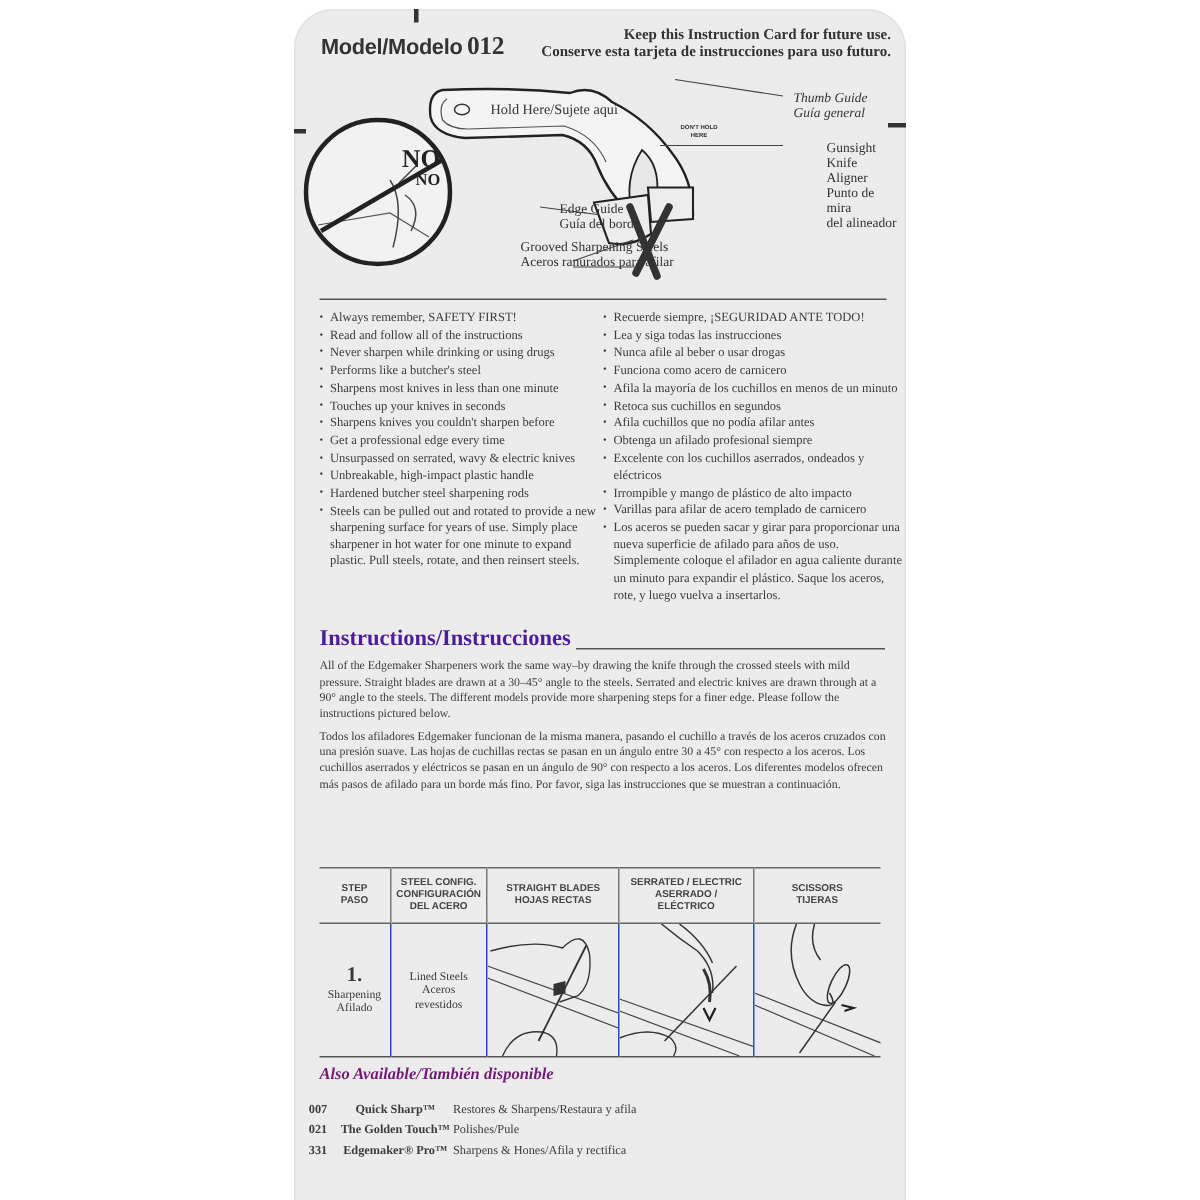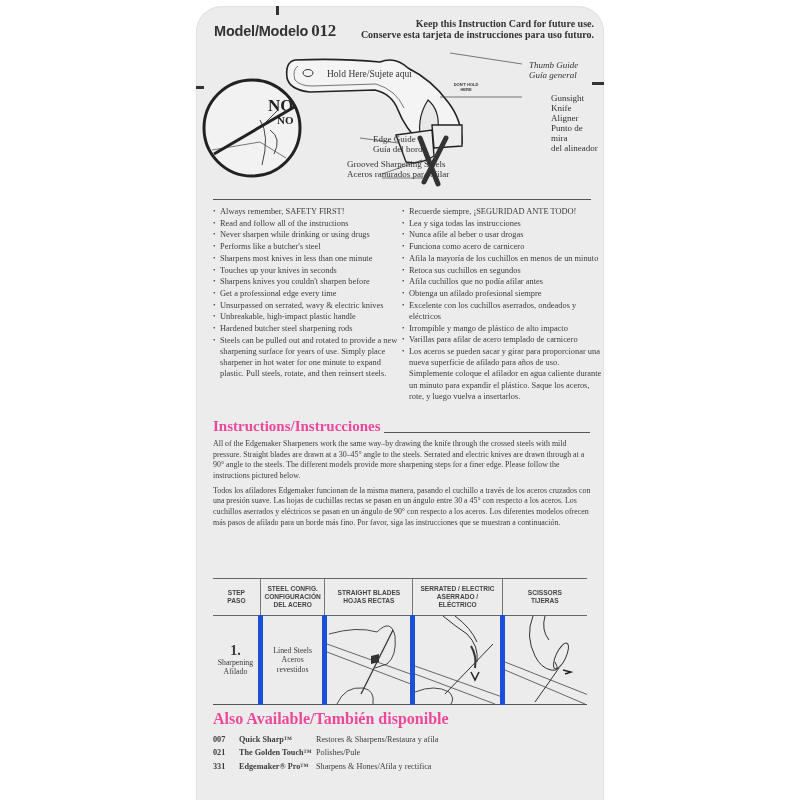--- a/index.html
+++ b/index.html
@@ -35,47 +35,47 @@
     .rule { position: absolute; height: 1px; background: #555; }
 
     .features { position: absolute; top: 206px; font-size: 8.4px; line-height: 11.2px; color: #3c3c3c; }
     .features ul { list-style: none; margin: 0; padding: 0; }
     .features li { position: relative; padding-left: 7px; margin-bottom: 0.5px; }
     .features li::before { content: "•"; position: absolute; left: 0; top: 0; font-size: 7px; }
     .feat-en { left: 213px; width: 185px; }
     .feat-es { left: 402px; width: 200px; }
 
     .instr-heading {
-      position: absolute; left: 213px; top: 418px; font-weight: bold; font-size: 15px; color: #ec4899;
+      position: absolute; left: 213px; top: 418px; font-weight: bold; font-size: 15px; color: #4c1d95;
     }
     .instr-body { position: absolute; left: 213px; width: 378px; font-size: 7.9px; line-height: 10.6px; color: #3c3c3c; }
     .instr-body p { margin: 0 0 4.5px 0; }
     .instr-body b { color: #333; }
 
     .steps-table {
       position: absolute; left: 213px; top: 578px; width: 374px; border-collapse: collapse;
       font-size: 7.2px;
     }
     .steps-table th {
       font-family: "Liberation Sans", "DejaVu Sans", sans-serif; font-weight: bold;
       font-size: 6.6px; line-height: 8px; color: #444; text-align: center;
       border-left: 1px solid #777; border-bottom: 1px solid #666; border-top: 1px solid #666;
       height: 36px; padding: 0 2px; vertical-align: middle;
     }
     .steps-table td {
-      border-left: 5px solid #1d4ed8; border-bottom: 1px solid #555; height: 88px;
+      border-left: 1px solid #1d4ed8; border-bottom: 1px solid #555; height: 88px;
       text-align: center; vertical-align: middle; padding: 0; font-size: 7.8px; line-height: 9.5px;
     }
     .steps-table th:first-child, .steps-table td:first-child { border-left: none; }
     .step-num { font-size: 14px; font-weight: bold; display: block; line-height: 14px; }
     .illus { position: relative; width: 100%; height: 88px; overflow: hidden; }
     .illus svg { position: absolute; left: 0; top: 0; }
 
-    .also-heading { position: absolute; left: 213px; top: 710px; font-weight: bold; font-size: 16px; color: #ec4899; }
-    .also-list { position: absolute; left: 213px; top: 733px; font-size: 8.2px; line-height: 13.4px; color: #3c3c3c; }
+    .also-heading { position: absolute; left: 213px; top: 710px; font-weight: bold; font-size: 11px; color: #701a75; font-style: italic; }
+    .also-list { position: absolute; left: 199px; top: 733px; font-size: 8.2px; line-height: 13.4px; color: #3c3c3c; text-align: center; }
     .also-row { display: flex; }
     .also-code { width: 26px; font-weight: bold; }
     .also-name { width: 77px; font-weight: bold; }
     .also-desc { }
   </style>
 </head>
 <body>
 
 <div class="card"></div>
 <div class="tick-top"></div>

